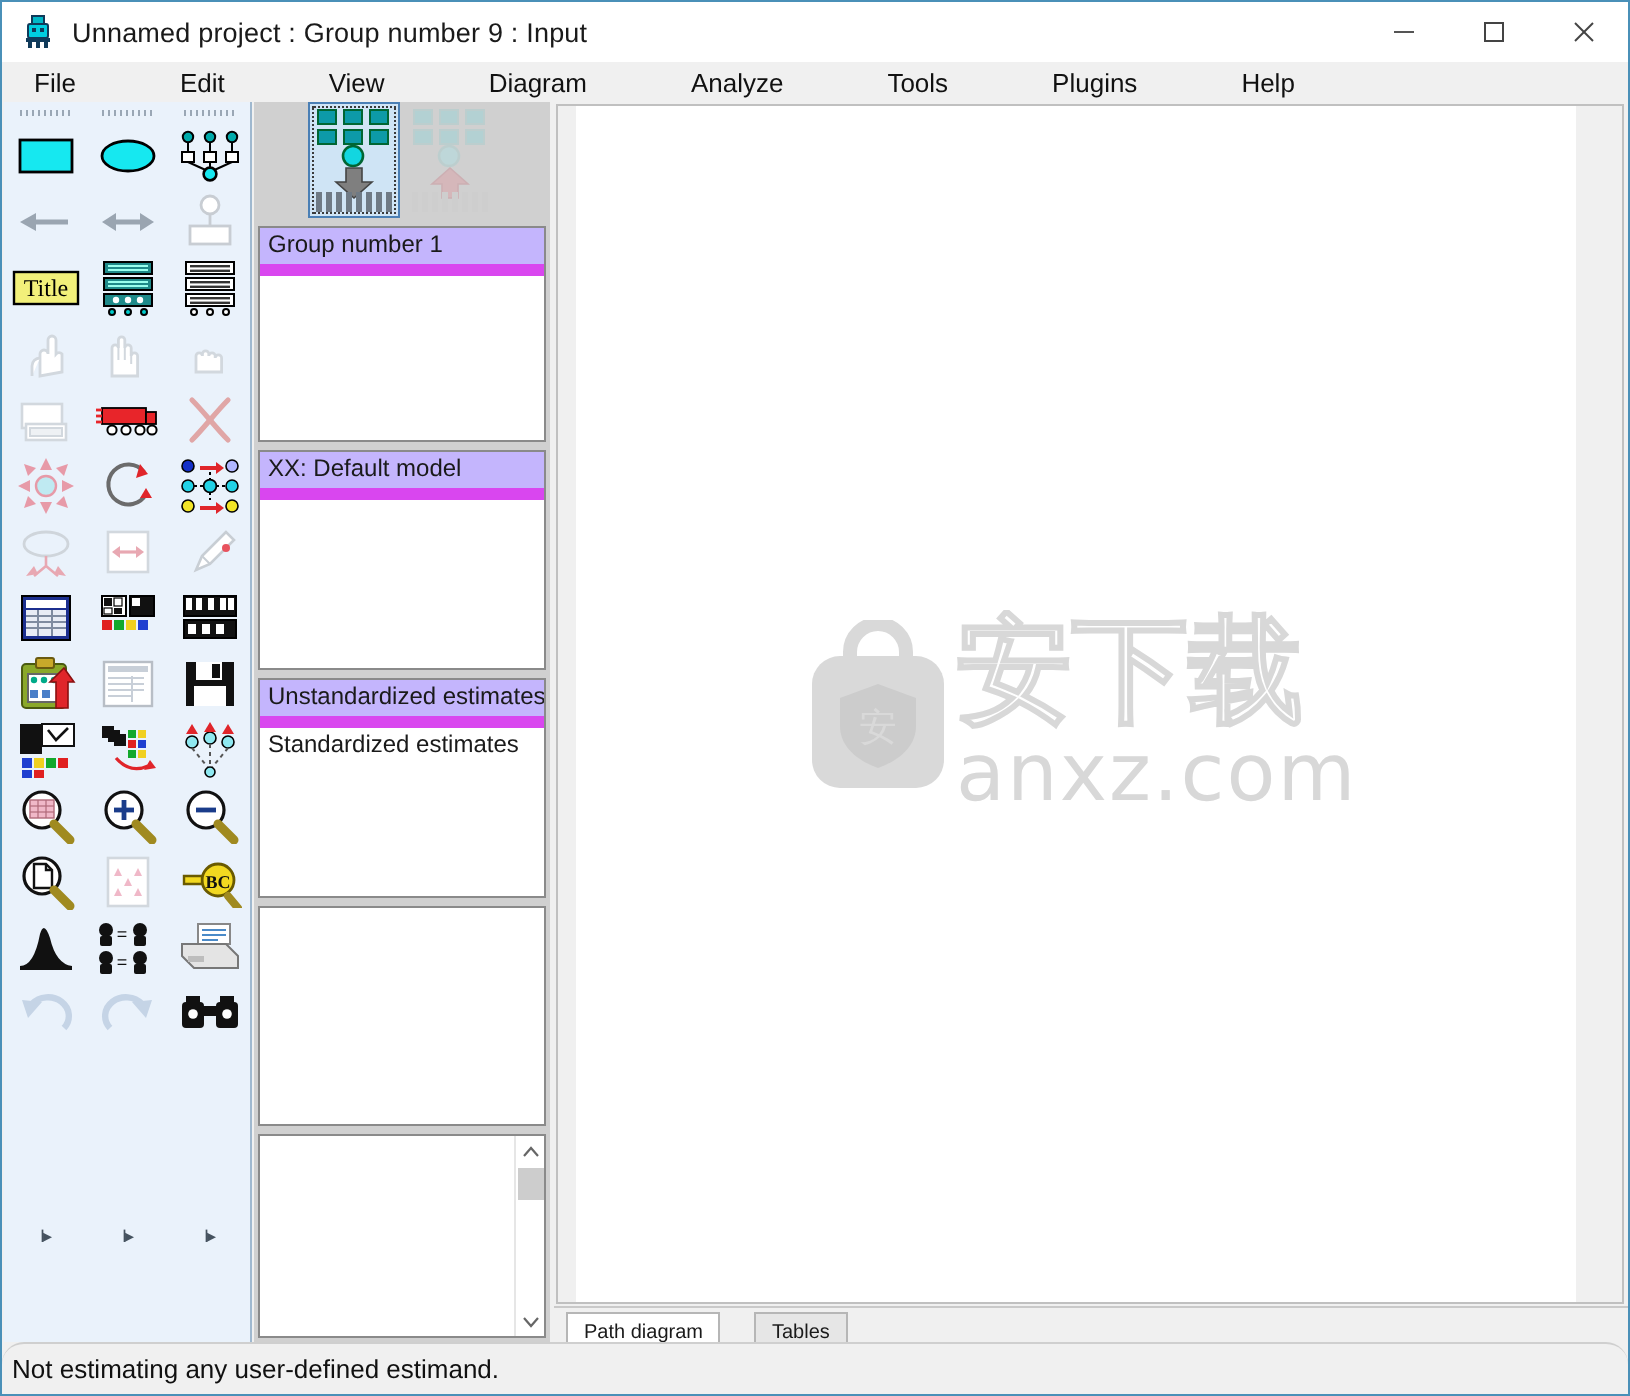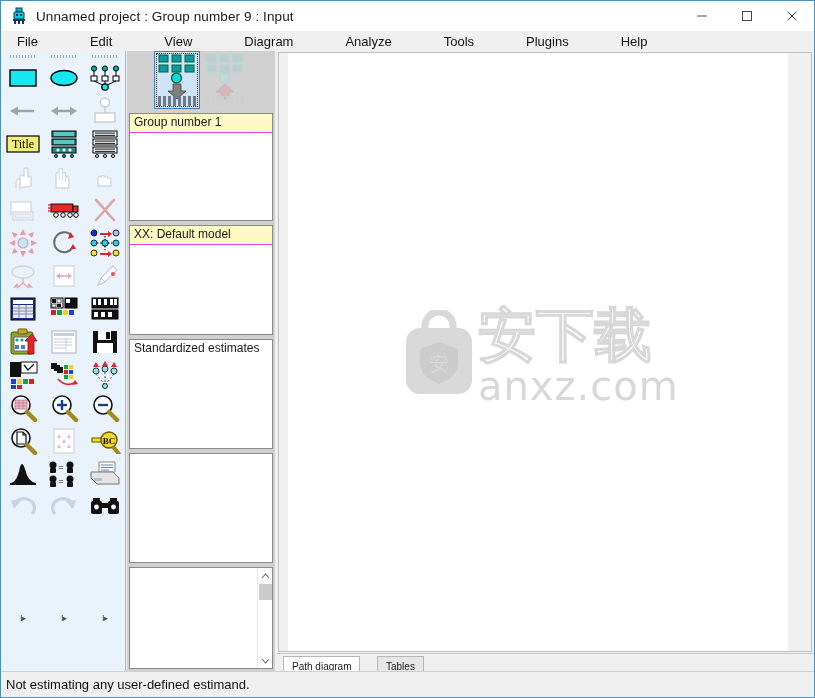--- a/index.html
+++ b/index.html
@@ -140,22 +140,22 @@
   .sec-files { top: 516px; height: 102px; border: 1px solid #8a8a8a; }
 
   .list-row {
     font-size: 12px; color: #1a1a1a;
     padding: 1px 4px 2px 4px;
     line-height: 15px;
     white-space: nowrap;
     overflow: hidden;
   }
   .list-row.hl {
-    background: #fef9c3;
-    border-bottom: 1px solid #d946ef;
+    background: #c4b5fd;
+    border-bottom: 6px solid #d946ef;
   }
 
   
   .files-inner {
     position: absolute; left: 0; top: 0;
     width: 128px; height: 100px;
     padding-top: 4px;
     overflow: hidden;
   }
   .file-row {
@@ -239,20 +239,21 @@
   .tab.active { background: #ffffff; border-color: #b6b6b6; }
 
   
   .statusbar {
     position: absolute; left: 0; bottom: 0;
     width: 813px; height: 26px;
     background: #f0f0f0;
     border-top: 1px solid #cfcfcf;
     display: flex; align-items: center;
     padding-left: 5px;
+    border-radius: 11px;
   }
   .status-text {
     font-size: 13px; color: #101010;
     white-space: nowrap;
   }
 </style>
 </head>
 <body>
 
 <div id="app">
@@ -812,20 +813,21 @@
 
     <div class="mid-section sec-group">
       <div class="list-row hl">Group number 1</div>
     </div>
 
     <div class="mid-section sec-model">
       <div class="list-row hl">XX: Default model</div>
     </div>
 
     <div class="mid-section sec-est">
+      <div class="list-row hl">Unstandardized estimates</div>
       <div class="list-row">Standardized estimates</div>
     </div>
 
     <div class="mid-section sec-blank"></div>
 
     <div class="mid-section sec-files">
       <div class="vscroll">
         <div class="arrow">
           <svg width="9" height="6" viewBox="0 0 9 6">
               <polyline points="1,5 4.5,1 8,5" fill="none" stroke="#666" stroke-width="1.1"></polyline>

